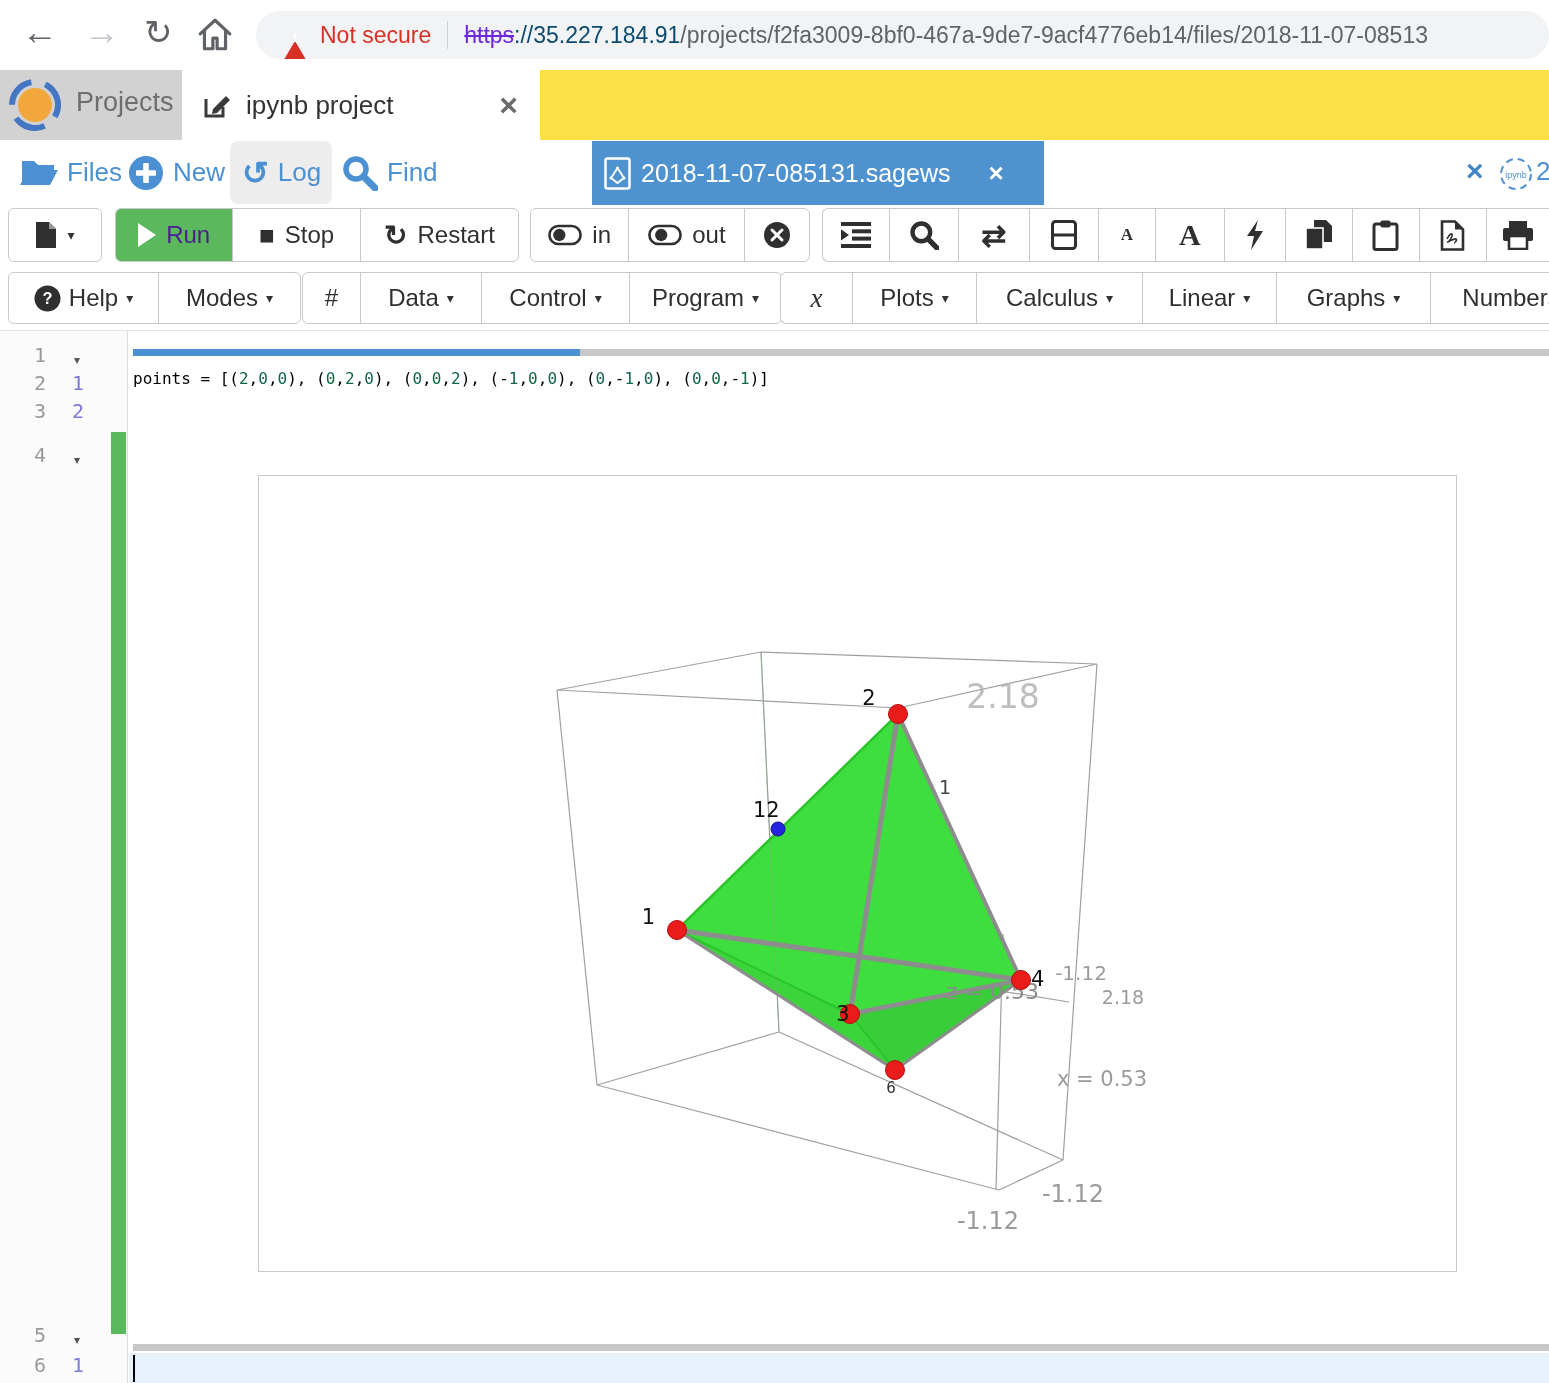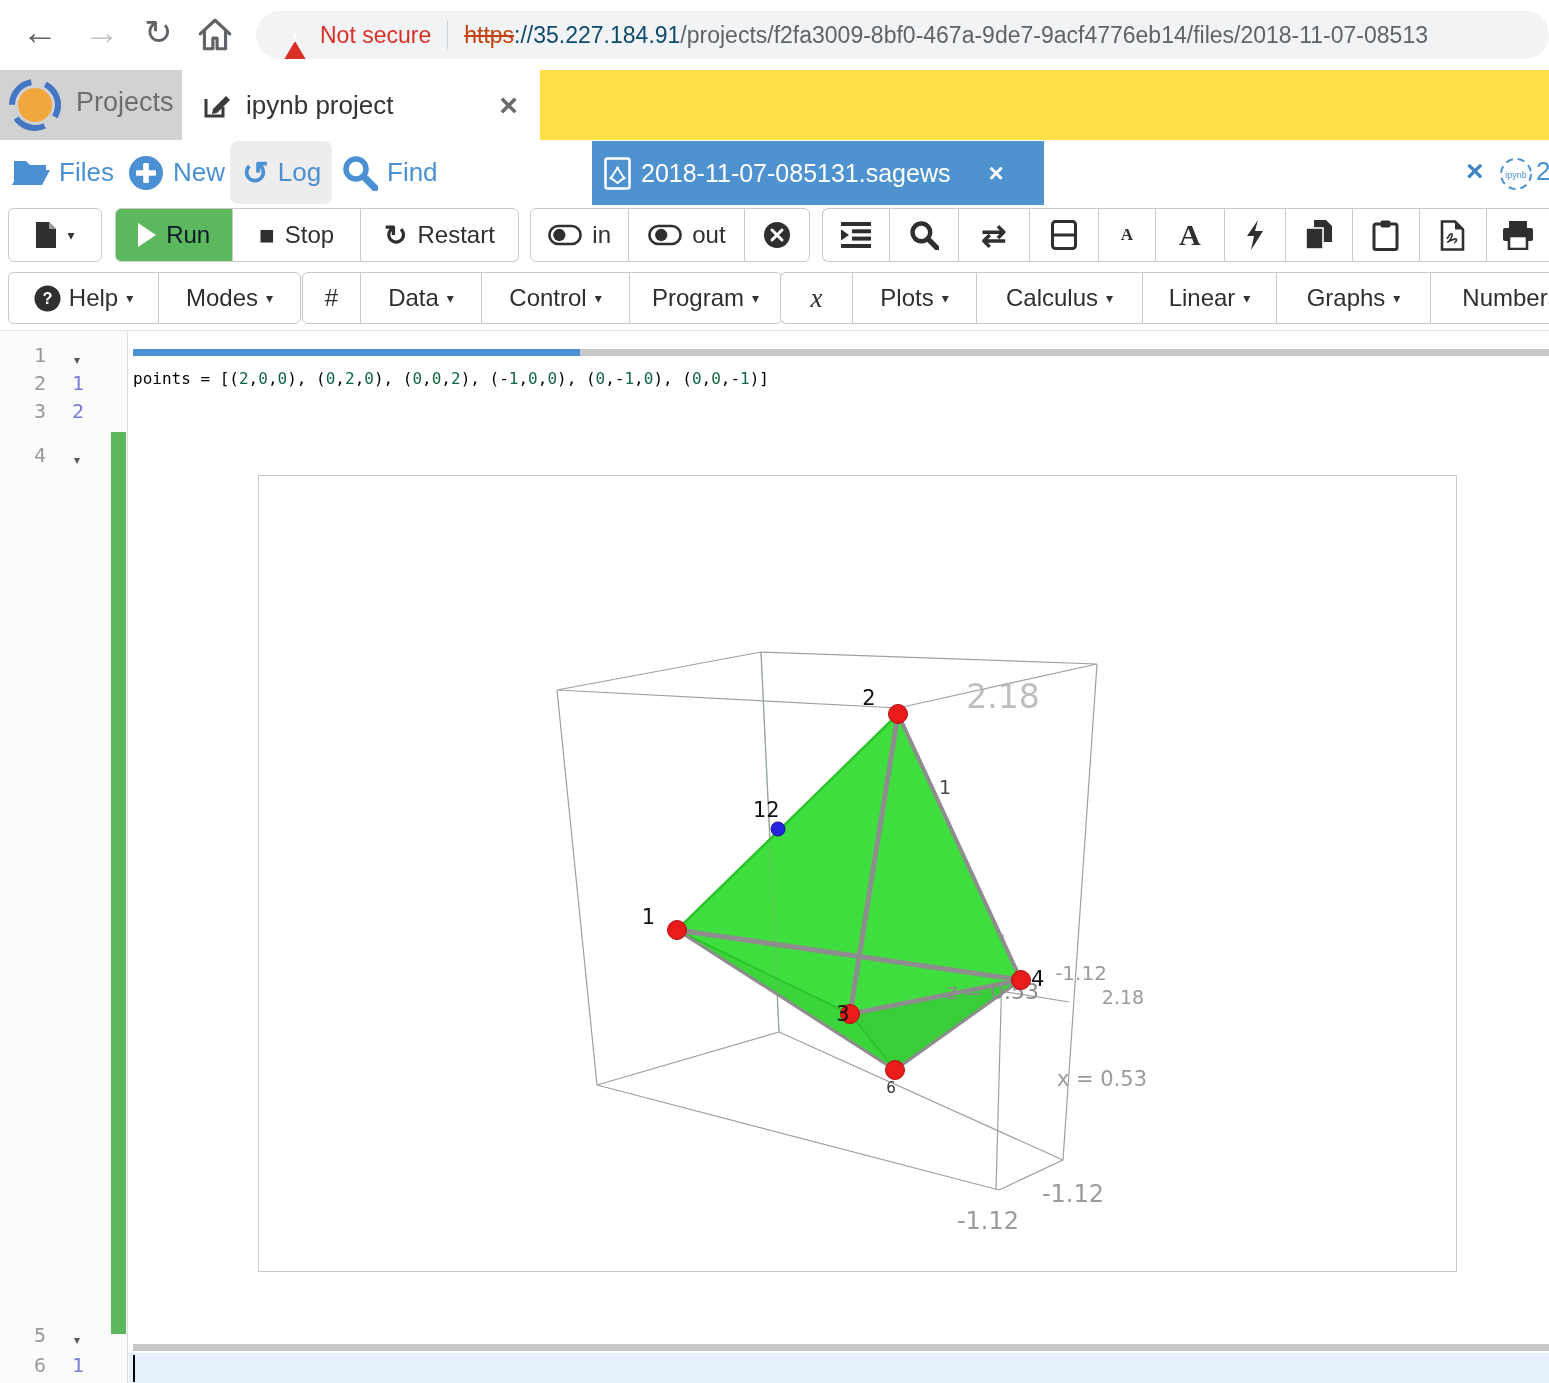--- a/index.html
+++ b/index.html
@@ -12,21 +12,21 @@
   .navglyph{position:absolute;font-size:36px;color:#5f6368;top:12px;line-height:40px}
   .navglyph.dis{color:#c2c5c9}
   .urlbar{position:absolute;left:256px;top:11px;width:1293px;height:48px;background:#f1f3f4;
           border-radius:24px;display:flex;align-items:center;padding-left:26px;box-sizing:border-box;overflow:hidden}
   .warn{position:relative;width:26px;height:22px;margin-right:12px}
   .warn .tri{width:0;height:0;border-left:13px solid transparent;border-right:13px solid transparent;border-bottom:22px solid #d93025}
   .warn .bang{position:absolute;left:0;top:6px;width:26px;text-align:center;color:#fff;font-size:13px;font-weight:bold}
   .notsec{color:#d93025;font-size:23px;margin-right:16px;white-space:nowrap}
   .urldiv{width:1px;height:28px;background:#d0d3d6;margin-right:16px}
   .url{font-size:23px;white-space:nowrap}
-  .url .scheme{color:#c2410c;text-decoration:line-through}
+  .url .scheme{color:#6d28d9;text-decoration:line-through}
   .url .host{color:#0c4a6e}
   .url .path{color:#5f6368}
 
   
   .pstrip{position:absolute;left:0;top:70px;width:1549px;height:70px;background:#fde047}
   .pstrip .leftgray{position:absolute;left:0;top:0;width:182px;height:70px;background:#d2d2d2}
   .projlabel{position:absolute;left:76px;top:17px;font-size:27px;color:#6e6e6e}
   .ptab{position:absolute;left:182px;top:0;width:358px;height:70px;background:#fff;display:flex;align-items:center}
   .ptab .title{font-size:26px;color:#333;margin-left:14px}
   .ptab .x{margin-left:auto;margin-right:22px;font-size:32px;font-weight:bold;color:#6b6b6b;line-height:1}
@@ -41,21 +41,21 @@
   .ftab.active .x{color:#fff;font-weight:bold;font-size:26px;margin-left:38px}
   .ftab.plain .lbl{color:#4a90d2;font-size:25px;margin-left:10px}
   .bluex{position:absolute;top:16px;font-size:30px;font-weight:bold;color:#3f87c4;line-height:1}
   .partial{position:absolute;top:16px;font-size:26px;color:#4a90d2}
 
   
   .grp{position:absolute;top:208px;display:flex;border:1px solid #c9c9c9;border-radius:6px;background:#fff;height:54px;box-sizing:border-box;overflow:hidden}
   .tbtn{display:flex;align-items:center;justify-content:center;gap:10px;border-right:1px solid #c9c9c9;color:#2f2f2f;font-size:24px;white-space:nowrap;box-sizing:border-box;height:100%}
   .tbtn:last-child{border-right:none}
   .tbtn .g{font-weight:bold}
-  .run{background:#5cb85c;color:#0f172a}
+  .run{background:#5cb85c;color:#4c1d95}
   .serifA{font-family:"Liberation Serif",serif;font-weight:bold}
 
   
   .mgrp{position:absolute;top:272px;display:flex;border:1px solid #c9c9c9;border-radius:6px;background:#fff;height:52px;box-sizing:border-box;overflow:hidden}
   .mbtn{display:flex;align-items:center;justify-content:center;gap:8px;border-right:1px solid #c9c9c9;color:#2f2f2f;font-size:24px;white-space:nowrap;height:100%;box-sizing:border-box}
   .mbtn:last-child{border-right:none}
   .car{font-size:14px;color:#333}
   .mathx{font-family:"Liberation Serif",serif;font-style:italic;font-size:27px}
 
   
@@ -109,21 +109,21 @@
         <path d="M11 19 L24 6 l4 4 L15 23 l-5 1 z" fill="#3a3a3a"></path>
       </svg>
       <span class="title">ipynb project</span>
       <span class="x">×</span>
     </div>
   </div>
 
   <div class="fnav">
     <div class="logbg"></div>
 
-    <span class="navlink" style="left:12px">
+    <span class="navlink" style="left:20px">
       <svg width="38" height="32" viewBox="0 0 38 32">
         <path fill="#4a90d2" d="M2 4h12l4 4h16v6H9L2 26z"></path>
         <path fill="#4a90d2" d="M0 28 L8 13h30l-8 15z"></path>
       </svg>
       <span>Files</span>
     </span>
 
     <span class="navlink" style="left:128px">
       <svg width="36" height="36" viewBox="0 0 36 36">
         <circle cx="18" cy="18" r="17" fill="#4a90d2"></circle>

